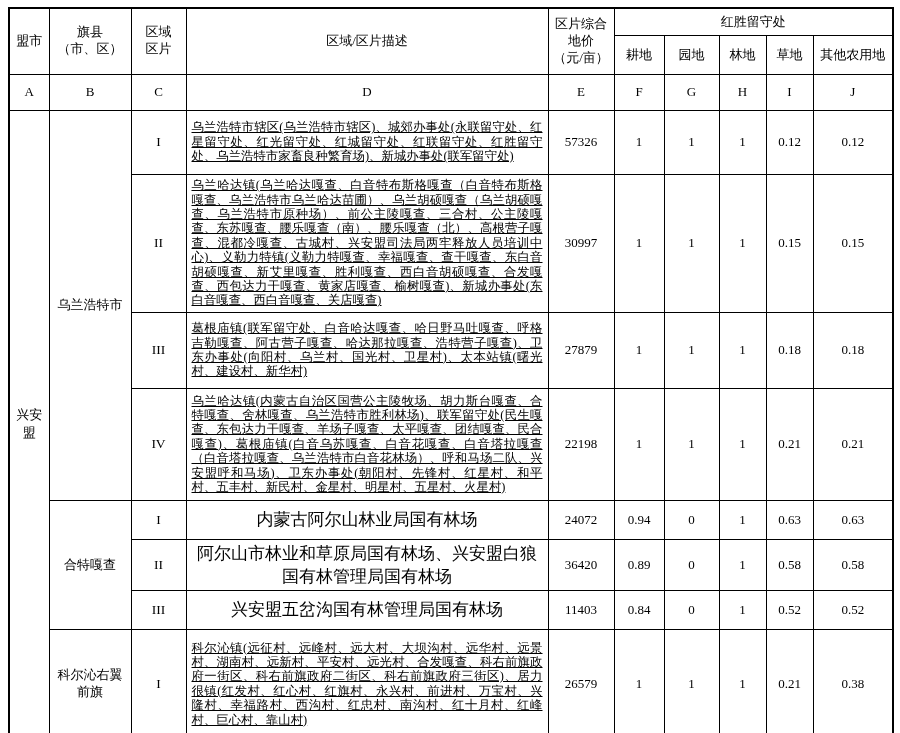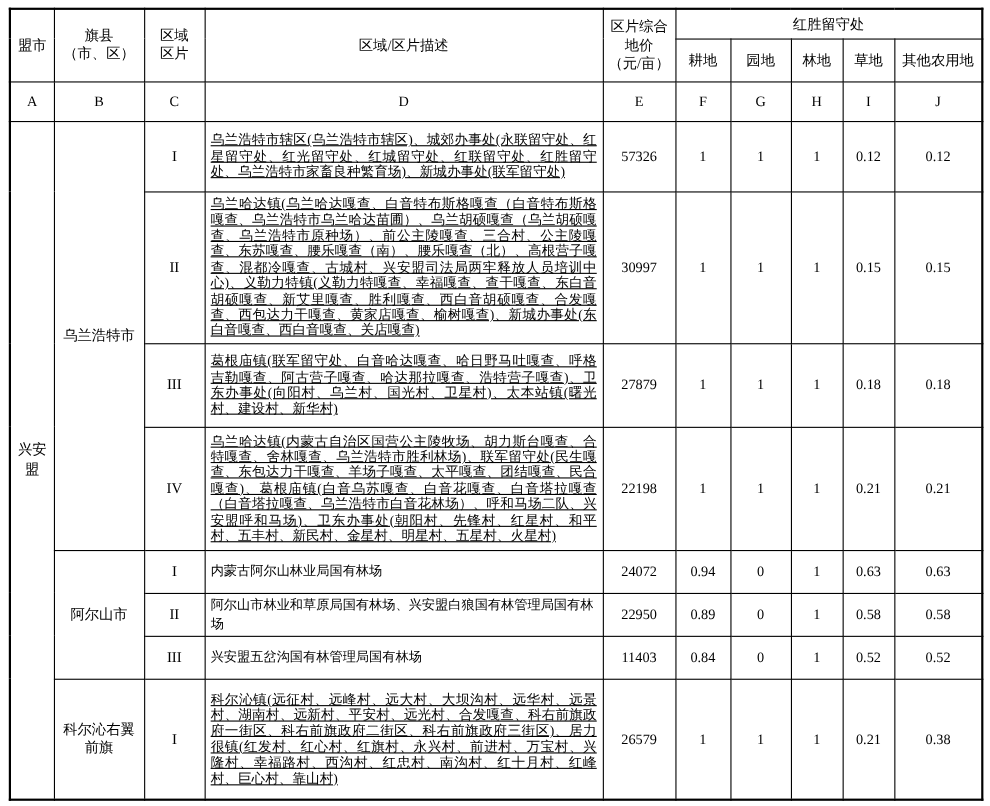--- a/index.html
+++ b/index.html
@@ -37,22 +37,22 @@
   td.desc {
     text-align: justify;
     text-align-last: left;
     font-size: 12.4px;
     line-height: 14.4px;
     padding: 3px 5px;
     vertical-align: middle;
     text-decoration: underline;
   }
   td.desc-single {
-    text-align: left;
-    font-size: 12px;
+    text-align: center;
+    font-size: 17px;
     padding: 2px 5px;
   }
   tr.h1 { height: 27px; }
   tr.h2 { height: 39px; }
   tr.letters { height: 36px; }
   tr.r1 { height: 64px; }
   tr.r2 { height: 138px; }
   tr.r3 { height: 76px; }
   tr.r4 { height: 112px; }
   tr.r5, tr.r6, tr.r7 { height: 39px; }
@@ -146,34 +146,34 @@
         <td class="zone">IV</td>
         <td class="desc">乌兰哈达镇(内蒙古自治区国营公主陵牧场、胡力斯台嘎查、合特嘎查、舍林嘎查、乌兰浩特市胜利林场)、联军留守处(民生嘎查、东包达力干嘎查、羊场子嘎查、太平嘎查、团结嘎查、民合嘎查)、葛根庙镇(白音乌苏嘎查、白音花嘎查、白音塔拉嘎查（白音塔拉嘎查、乌兰浩特市白音花林场）、呼和马场二队、兴安盟呼和马场)、卫东办事处(朝阳村、先锋村、红星村、和平村、五丰村、新民村、金星村、明星村、五星村、火星村)</td>
         <td>22198</td>
         <td>1</td>
         <td>1</td>
         <td>1</td>
         <td>0.21</td>
         <td>0.21</td>
       </tr>
       <tr class="r5">
-        <td rowspan="3">阿尔山市</td>
+        <td rowspan="3">合特嘎查</td>
         <td class="zone">I</td>
         <td class="desc-single">内蒙古阿尔山林业局国有林场</td>
         <td>24072</td>
         <td>0.94</td>
         <td>0</td>
         <td>1</td>
         <td>0.63</td>
         <td>0.63</td>
       </tr>
       <tr class="r6">
         <td class="zone">II</td>
         <td class="desc-single">阿尔山市林业和草原局国有林场、兴安盟白狼国有林管理局国有林场</td>
-        <td>22950</td>
+        <td>36420</td>
         <td>0.89</td>
         <td>0</td>
         <td>1</td>
         <td>0.58</td>
         <td>0.58</td>
       </tr>
       <tr class="r7">
         <td class="zone">III</td>
         <td class="desc-single">兴安盟五岔沟国有林管理局国有林场</td>
         <td>11403</td>

